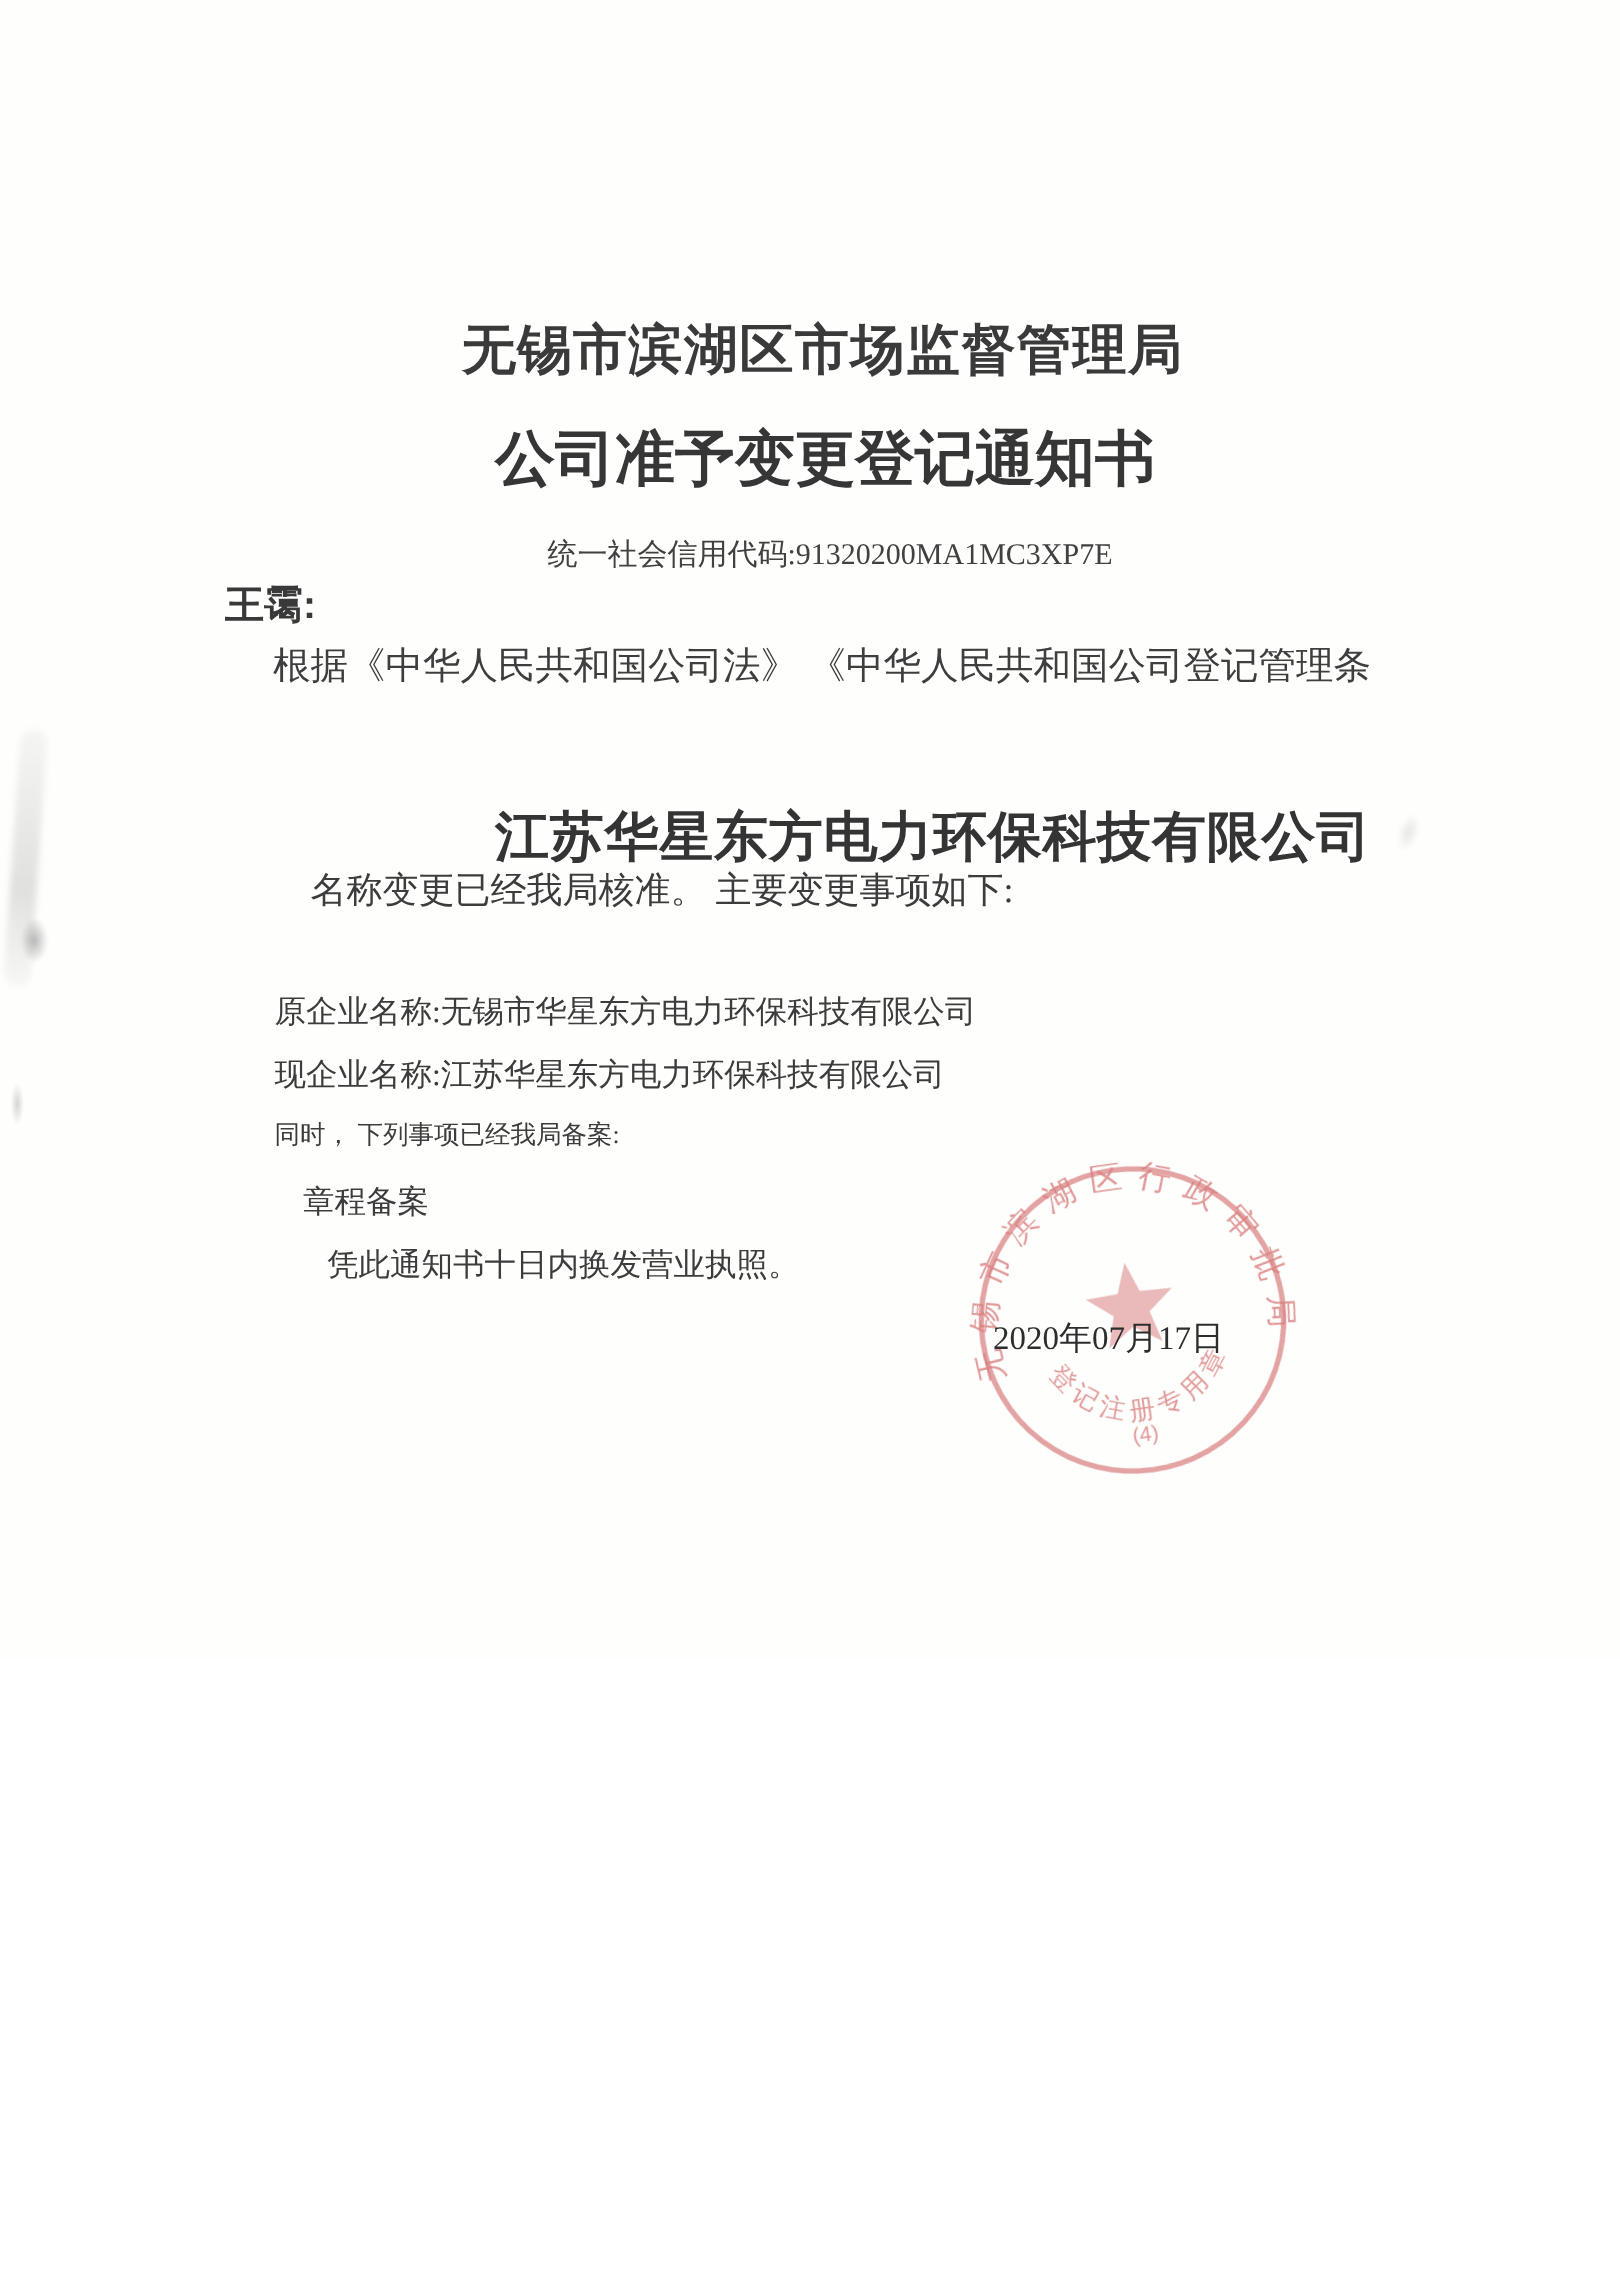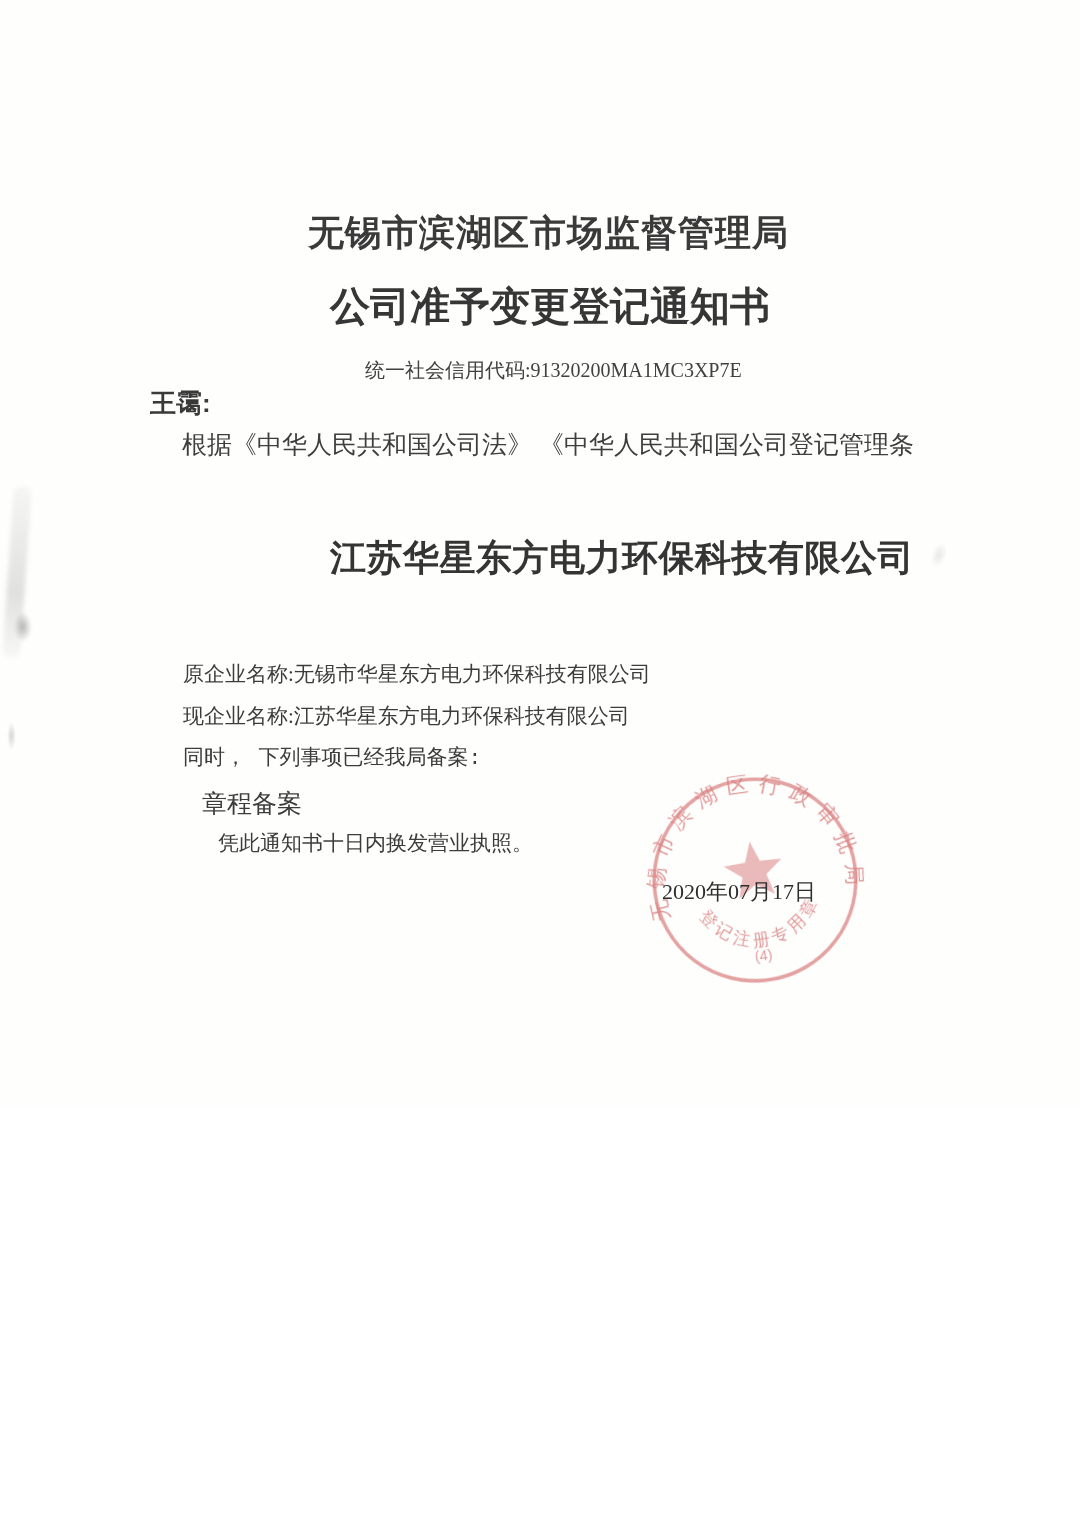--- a/index.html
+++ b/index.html
@@ -48,22 +48,22 @@
     left: 330px; top: 518px;
     font-family: "Liberation Sans", "DejaVu Sans", sans-serif;
     font-weight: 700; font-size: 36px; letter-spacing: 0.5px;
     color: #343434;
     margin-top: 22px;
   }
   .t-approval { left: 207px; top: 582px; font-size: 24px; color: #3c3c3c; }
 
   .t-item-0 { left: 183px; top: 664px; font-size: 21px; }
   .t-item-1 { left: 183px; top: 706px; font-size: 21px; }
-  .t-item-2 { left: 183px; top: 748px; font-size: 21px; font-family: Liberation Mono, monospace; }
-  .t-item-3 { left: 202px; top: 791px; font-size: 25px; }
+  .t-item-2 { left: 183px; top: 748px; font-size: 17px; }
+  .t-item-3 { left: 202px; top: 791px; font-size: 21px; }
   .t-item-4 { left: 218px; top: 833px; font-size: 21px; }
 
   .t-date { left: 662px; top: 881px; font-size: 22px; color: #2d2d2d; z-index: 5; }
 
   .seal {
     position: absolute;
     left: 643px; top: 768px;
     width: 224px; height: 224px;
     opacity: 0.8;
     filter: blur(0.4px);
@@ -107,20 +107,21 @@
   <div class="smudge3"></div>
   <div class="smudge4"></div>
 
   <div class="abs t-authority">无锡市滨湖区市场监督管理局</div>
   <div class="abs t-doctitle">公司准予变更登记通知书</div>
   <div class="abs t-credit">统一社会信用代码:91320200MA1MC3XP7E</div>
 
   <div class="abs t-salutation">王霭:</div>
   <div class="abs t-para-1">根据《中华人民共和国公司法》 《中华人民共和国公司登记管理条</div>
   <div class="abs t-company">江苏华星东方电力环保科技有限公司</div>
+  <div class="abs t-approval">名称变更已经我局核准。 主要变更事项如下:</div>
 
   <div class="abs t-item-0">原企业名称:无锡市华星东方电力环保科技有限公司</div>
   <div class="abs t-item-1">现企业名称:江苏华星东方电力环保科技有限公司</div>
   <div class="abs t-item-2">同时， 下列事项已经我局备案:</div>
   <div class="abs t-item-3">章程备案</div>
   <div class="abs t-item-4">凭此通知书十日内换发营业执照。</div>
 
   <svg class="seal" viewBox="0 0 220 220">
     <defs>
       <path id="arcTop" d="M 28 150 A 90 90 0 1 1 192 150" fill="none"></path>

